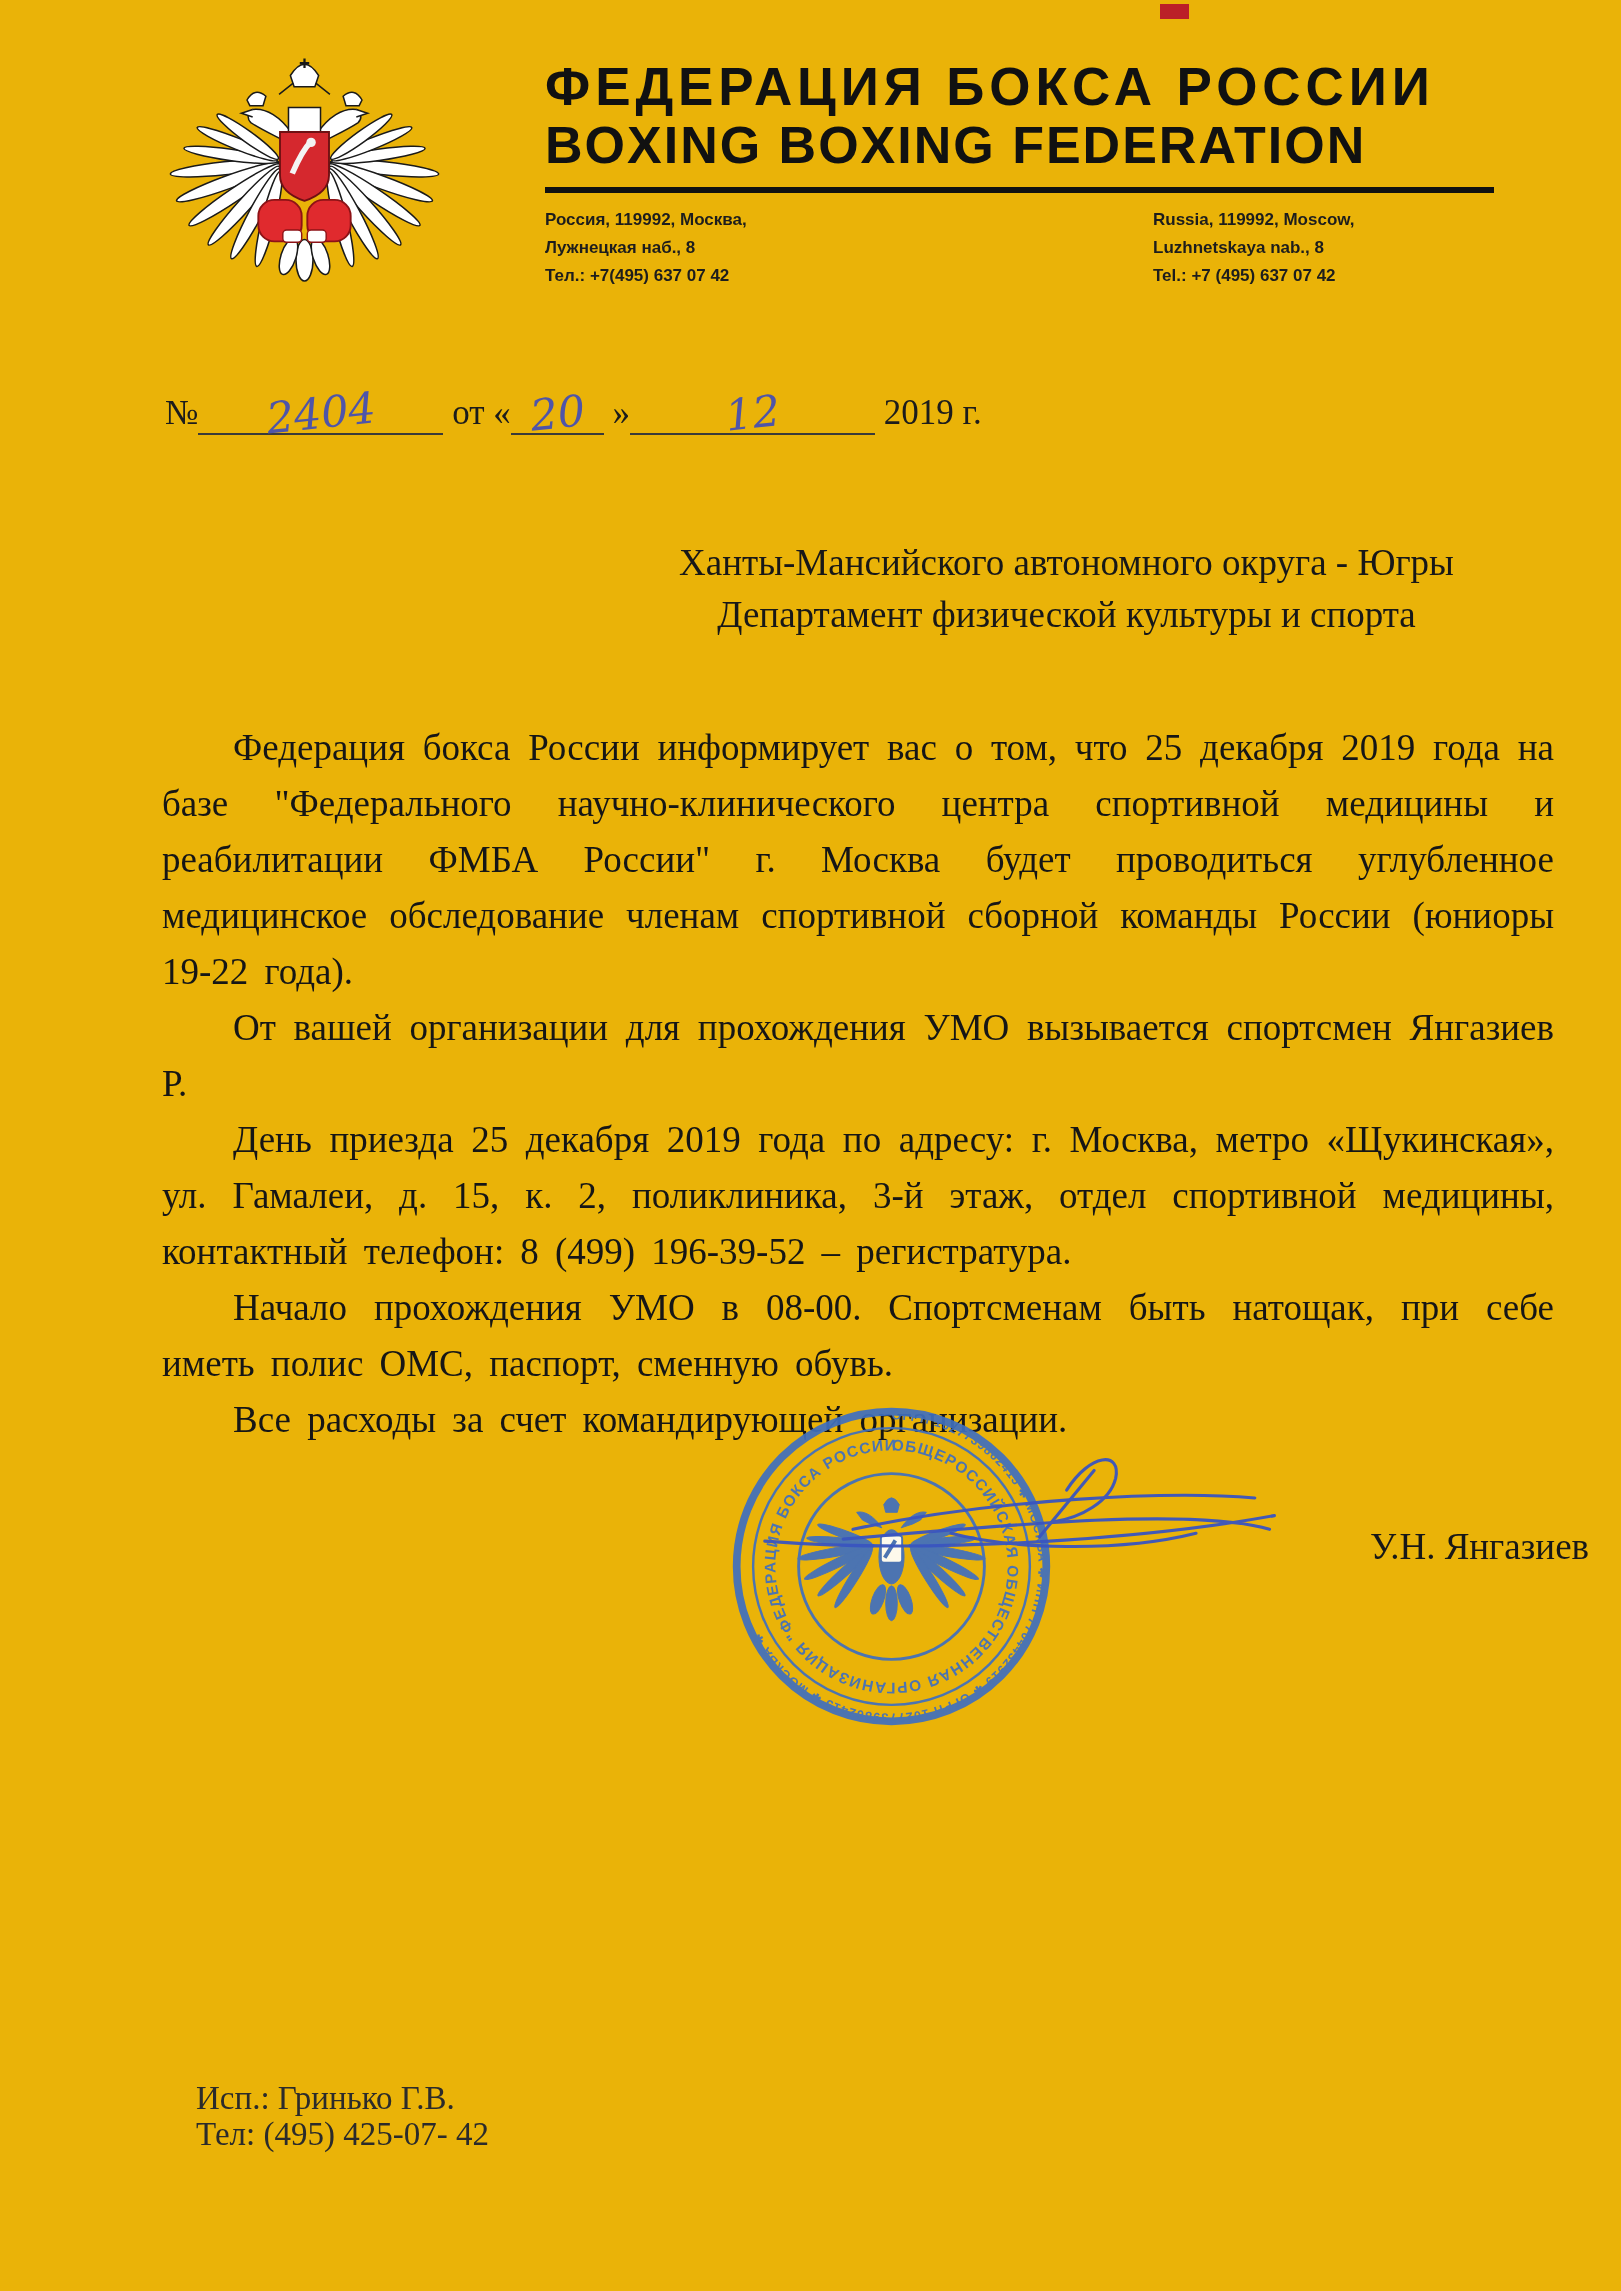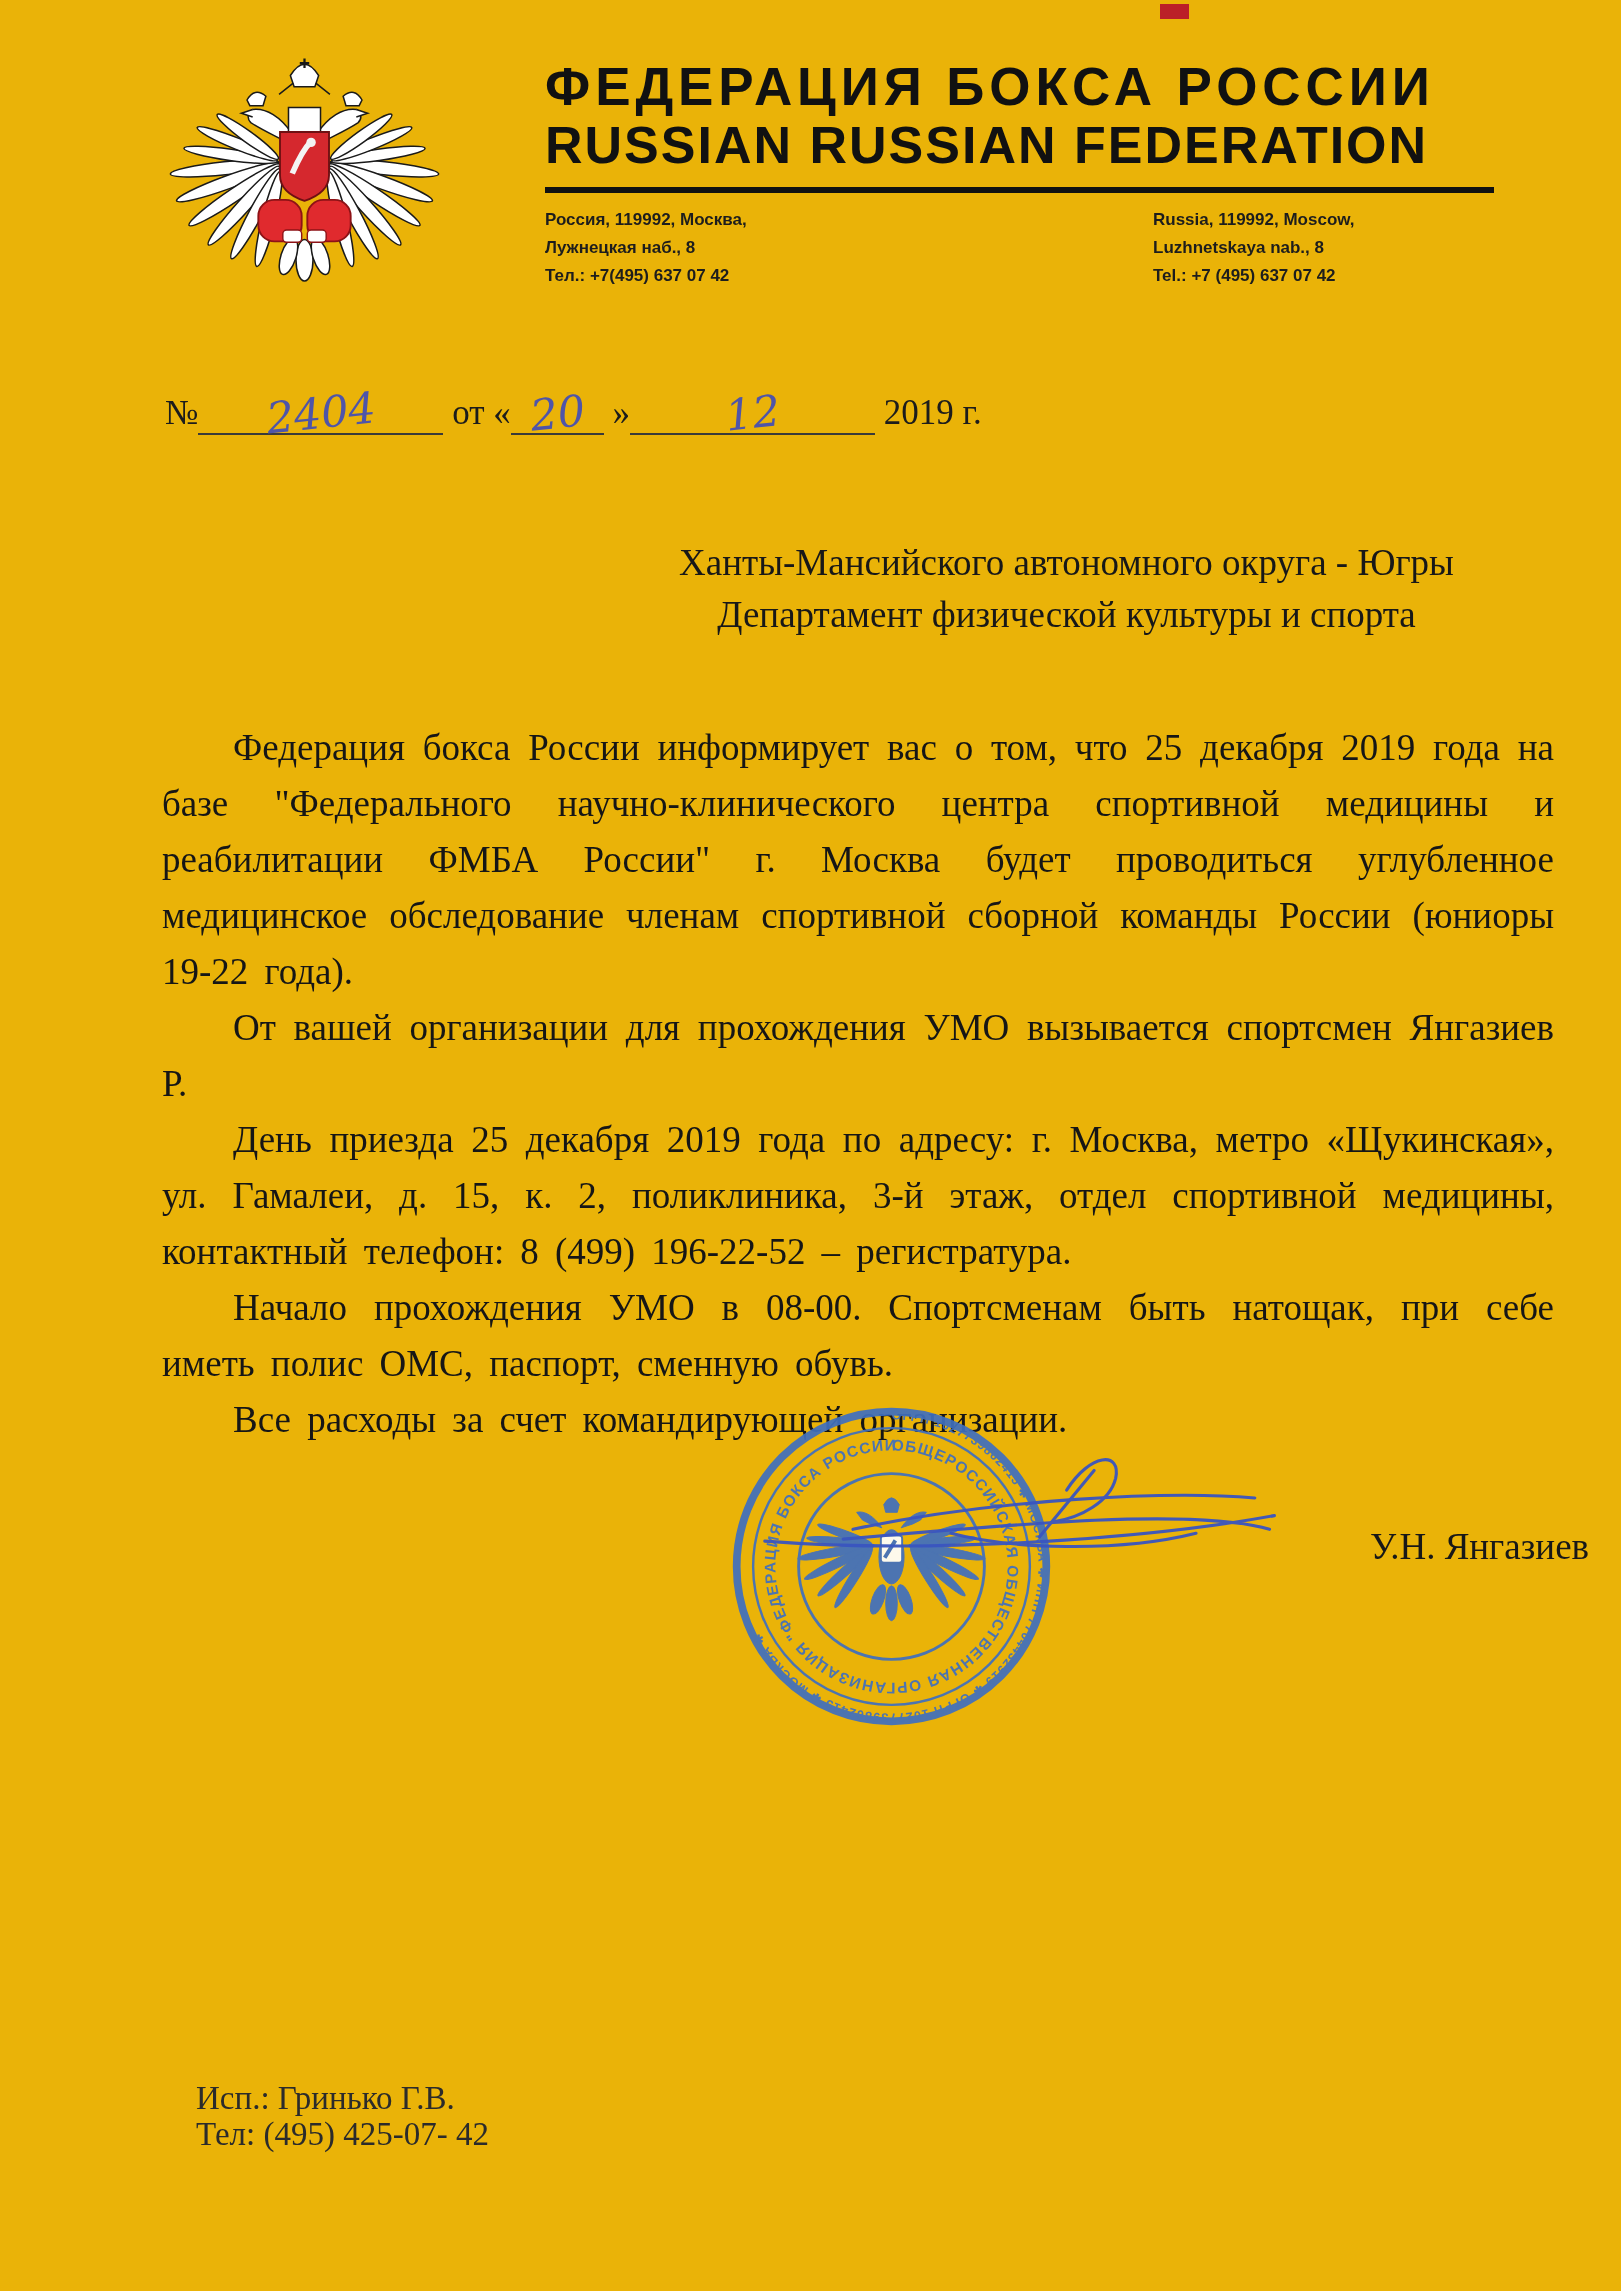--- a/index.html
+++ b/index.html
@@ -120,21 +120,21 @@
     <g>
       <rect x="96" y="158" width="46" height="44" rx="17" fill="#e02a2e" stroke="#8d1216" stroke-width="2"></rect>
       <rect x="148" y="158" width="46" height="44" rx="17" fill="#e02a2e" stroke="#8d1216" stroke-width="2"></rect>
       <rect x="122" y="190" width="20" height="13" rx="4" fill="#ffffff" stroke="#8d1216" stroke-width="1.5"></rect>
       <rect x="148" y="190" width="20" height="13" rx="4" fill="#ffffff" stroke="#8d1216" stroke-width="1.5"></rect>
     </g>
   </svg>
 
   <div class="head-right">
     <div class="title-ru">ФЕДЕРАЦИЯ БОКСА РОССИИ</div>
-    <div class="title-en">RUSSIAN RUSSIAN FEDERATION</div>
+    <div class="title-en">BOXING BOXING FEDERATION</div>
     <div class="head-rule"></div>
     <div class="addr-row">
       <div class="addr ru">Россия, 119992, Москва,
 Лужнецкая наб., 8
 Тел.: +7(495) 637 07 42</div>
       <div class="addr en">Russia, 119992, Moscow,
 Luzhnetskaya nab., 8
 Tel.: +7 (495) 637 07 42</div>
     </div>
   </div>
@@ -147,21 +147,21 @@
   </div>
 
   <div class="recipient">
     <div>Ханты-Мансийского автономного округа - Югры</div>
     <div>Департамент физической культуры и спорта</div>
   </div>
 
   <div class="body-text">
     <p>Федерация бокса России информирует вас о том, что 25 декабря 2019 года на базе "Федерального научно-клинического центра спортивной медицины и реабилитации ФМБА России" г. Москва будет проводиться углубленное медицинское обследование членам спортивной сборной команды России (юниоры 19-22 года).</p>
     <p>От вашей организации для прохождения УМО вызывается спортсмен Янгазиев Р.</p>
-    <p>День приезда 25 декабря 2019 года по адресу: г. Москва, метро «Щукинская», ул. Гамалеи, д. 15, к. 2, поликлиника, 3-й этаж, отдел спортивной медицины, контактный телефон: 8 (499) 196-22-52 – регистратура.</p>
+    <p>День приезда 25 декабря 2019 года по адресу: г. Москва, метро «Щукинская», ул. Гамалеи, д. 15, к. 2, поликлиника, 3-й этаж, отдел спортивной медицины, контактный телефон: 8 (499) 196-39-52 – регистратура.</p>
     <p>Начало прохождения УМО в 08-00. Спортсменам быть натощак, при себе иметь полис ОМС, паспорт, сменную обувь.</p>
     <p>Все расходы за счет командирующей организации.</p>
   </div>
 
   <div class="sig-name">У.Н. Янгазиев</div>
 
   <svg class="stamp" viewBox="0 0 340 340">
     <g stroke="#3f6fc0" fill="none">
       <circle cx="170" cy="170" r="160" stroke-width="8"></circle>
       <circle cx="170" cy="170" r="143" stroke-width="2.5"></circle>

